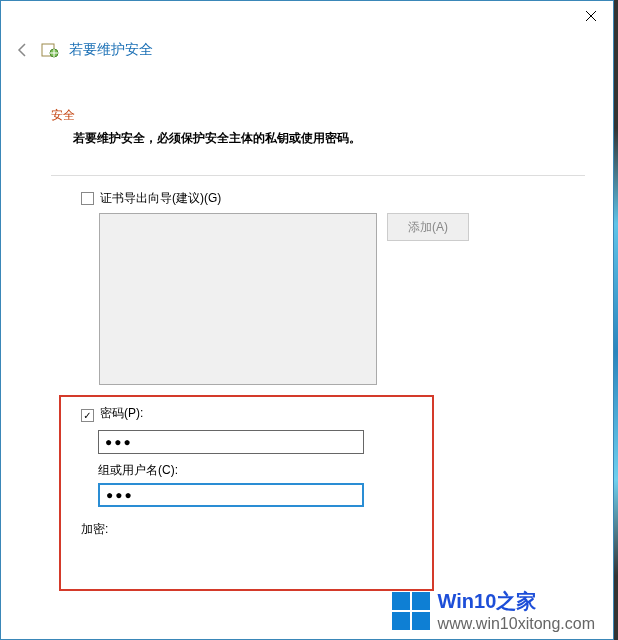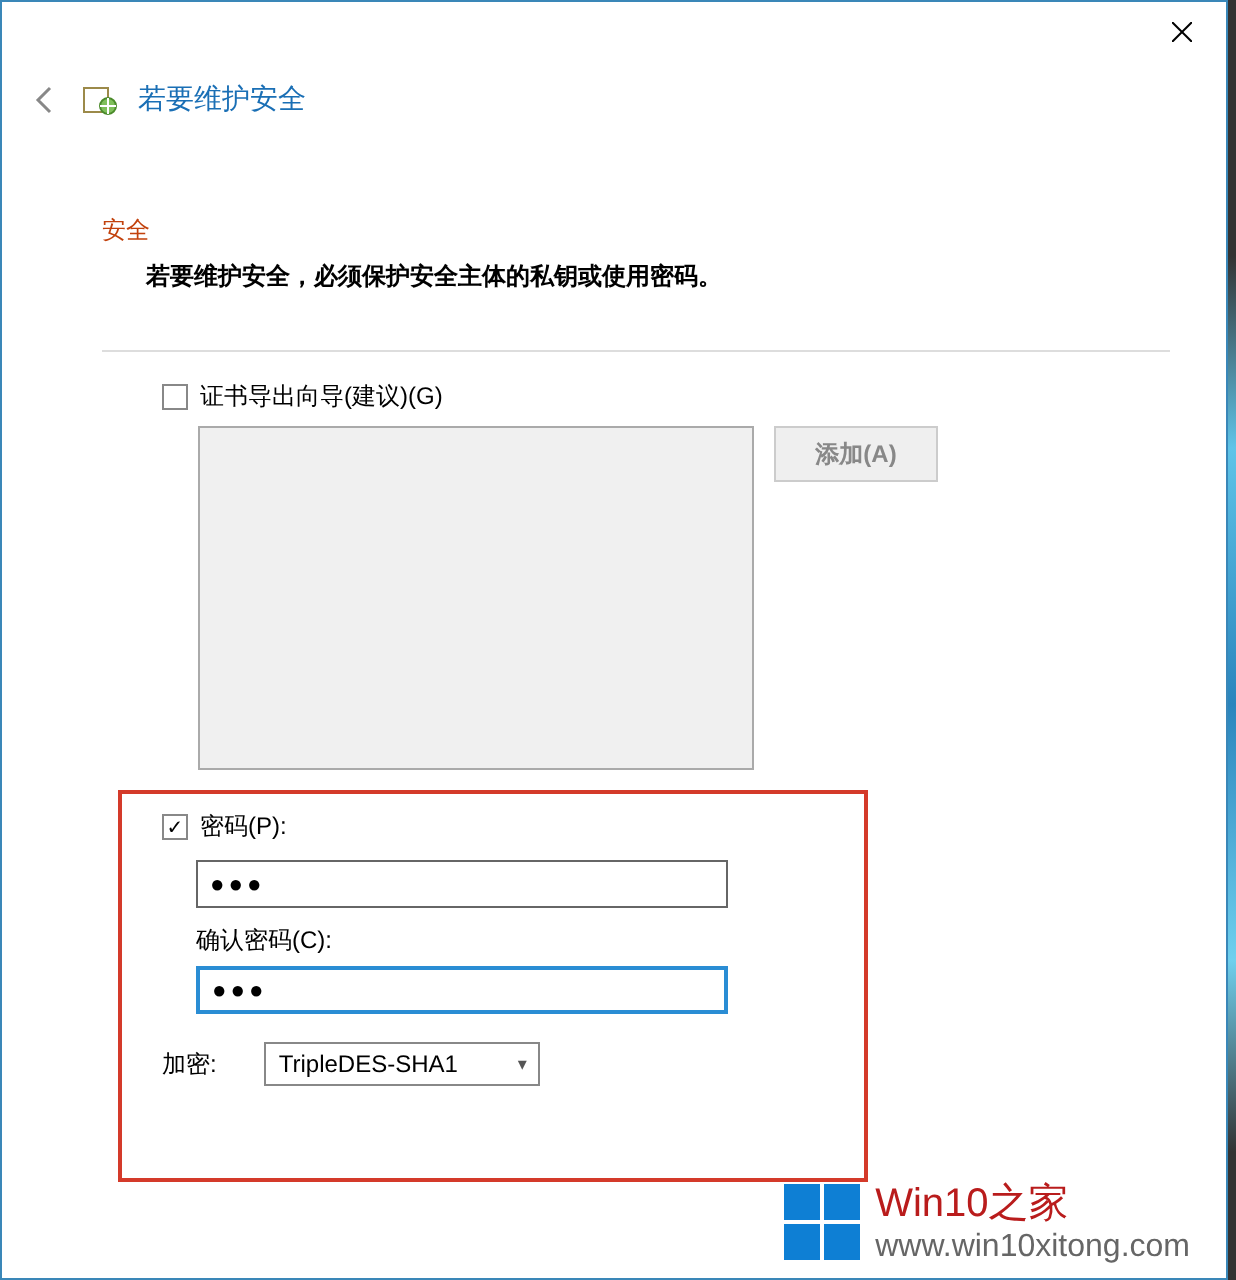--- a/index.html
+++ b/index.html
@@ -120,21 +120,20 @@
   .listbox {
     width: 278px;
     height: 172px;
     border: 1px solid #aaa;
     background: #f0f0f0;
   }
   .btn-col {
     display: flex;
     flex-direction: row;
     gap: 12px;
-    font-weight: bold;
   }
   .btn {
     width: 82px;
     height: 28px;
     border: 1px solid #ccc;
     background: #efefef;
     color: #888;
     display: flex;
     align-items: center;
     justify-content: center;
@@ -150,21 +149,21 @@
     pointer-events: none;
   }
   .pwd-section {
     position: absolute;
     top: 404px;
     left: 80px;
     width: 350px;
   }
   .pwd-check-row {
     display: flex;
-    align-items: center;
+    align-items: flex-end;
     margin-bottom: 8px;
   }
   .field-label {
     font-size: 12px;
     color: #000;
     margin-left: 17px;
     margin-top: 8px;
     margin-bottom: 4px;
   }
   .text-input {
@@ -179,21 +178,21 @@
     align-items: center;
   }
   .text-input.focused {
     border: 2px solid #2a8dd4;
   }
   .enc-row {
     display: flex;
     align-items: center;
     margin-left: 0;
     margin-top: 14px;
-    gap: 24px;
+    gap: 40px;
   }
   .select {
     width: 138px;
     height: 22px;
     border: 1px solid #888;
     background: #fff;
     display: flex;
     align-items: center;
     justify-content: space-between;
     padding: 0 6px;
@@ -212,21 +211,21 @@
     gap: 8px;
   }
   .wm-logo {
     display: grid;
     grid-template-columns: 18px 18px;
     grid-template-rows: 18px 18px;
     gap: 2px;
   }
   .wm-logo div { background: #0e7fd4; }
   .wm-text { display: flex; flex-direction: column; }
-  .wm-brand { font-size: 20px; font-weight: normal; color: #b91c1c; }
+  .wm-brand { font-size: 20px; font-weight: bold; color: #1d4ed8; }
   .wm-url { font-size: 16px; color: #666; }
 </style>
 </head>
 <body>
 
 <div class="window">
 
   <div class="titlebar">
     <div class="close-btn">
       <svg width="10" height="10" viewBox="0 0 10 10">
@@ -273,30 +272,26 @@
   <div class="highlight-box"></div>
 
   <div class="pwd-section">
     <div class="pwd-check-row">
       <span class="checkbox checked"></span>
       <span>密码(P):</span>
     </div>
     <div class="text-input">
       <span>●●●</span>
     </div>
-    <div class="field-label">确认密码(C):</div>
+    <div class="field-label">组或用户名(C):</div>
     <div class="text-input focused">
       <span>●●●</span>
     </div>
     <div class="enc-row">
       <span>加密:</span>
-      <div class="select">
-        <span>TripleDES-SHA1</span>
-        <span class="chev">▾</span>
-      </div>
     </div>
   </div>
 
   <div class="watermark">
     <div class="wm-logo">
       <div></div>
         <div></div>
         <div></div>
         <div></div>
     </div>

